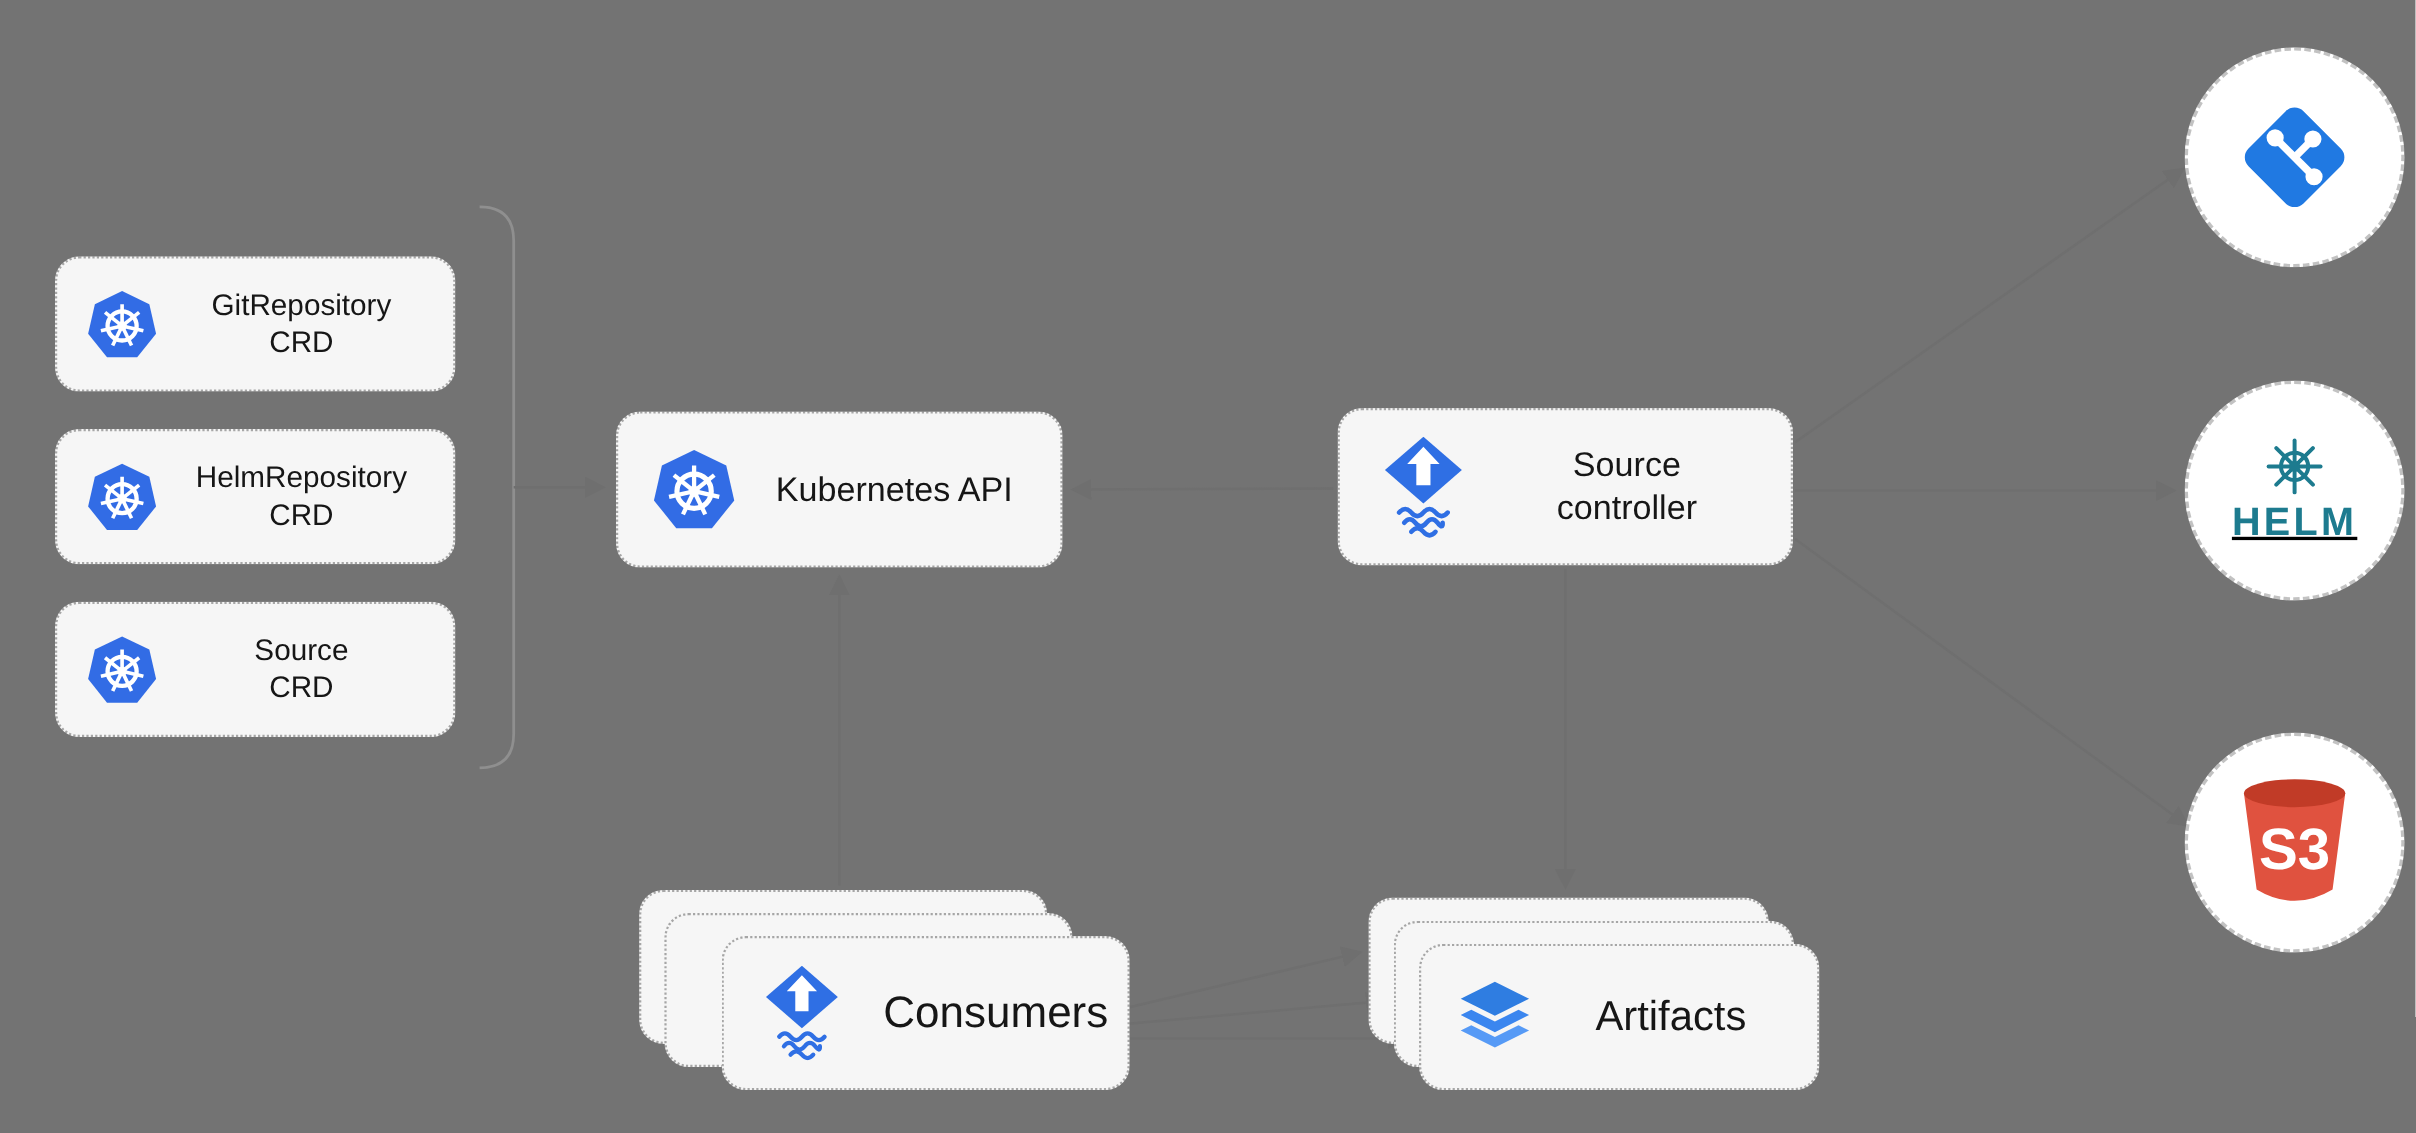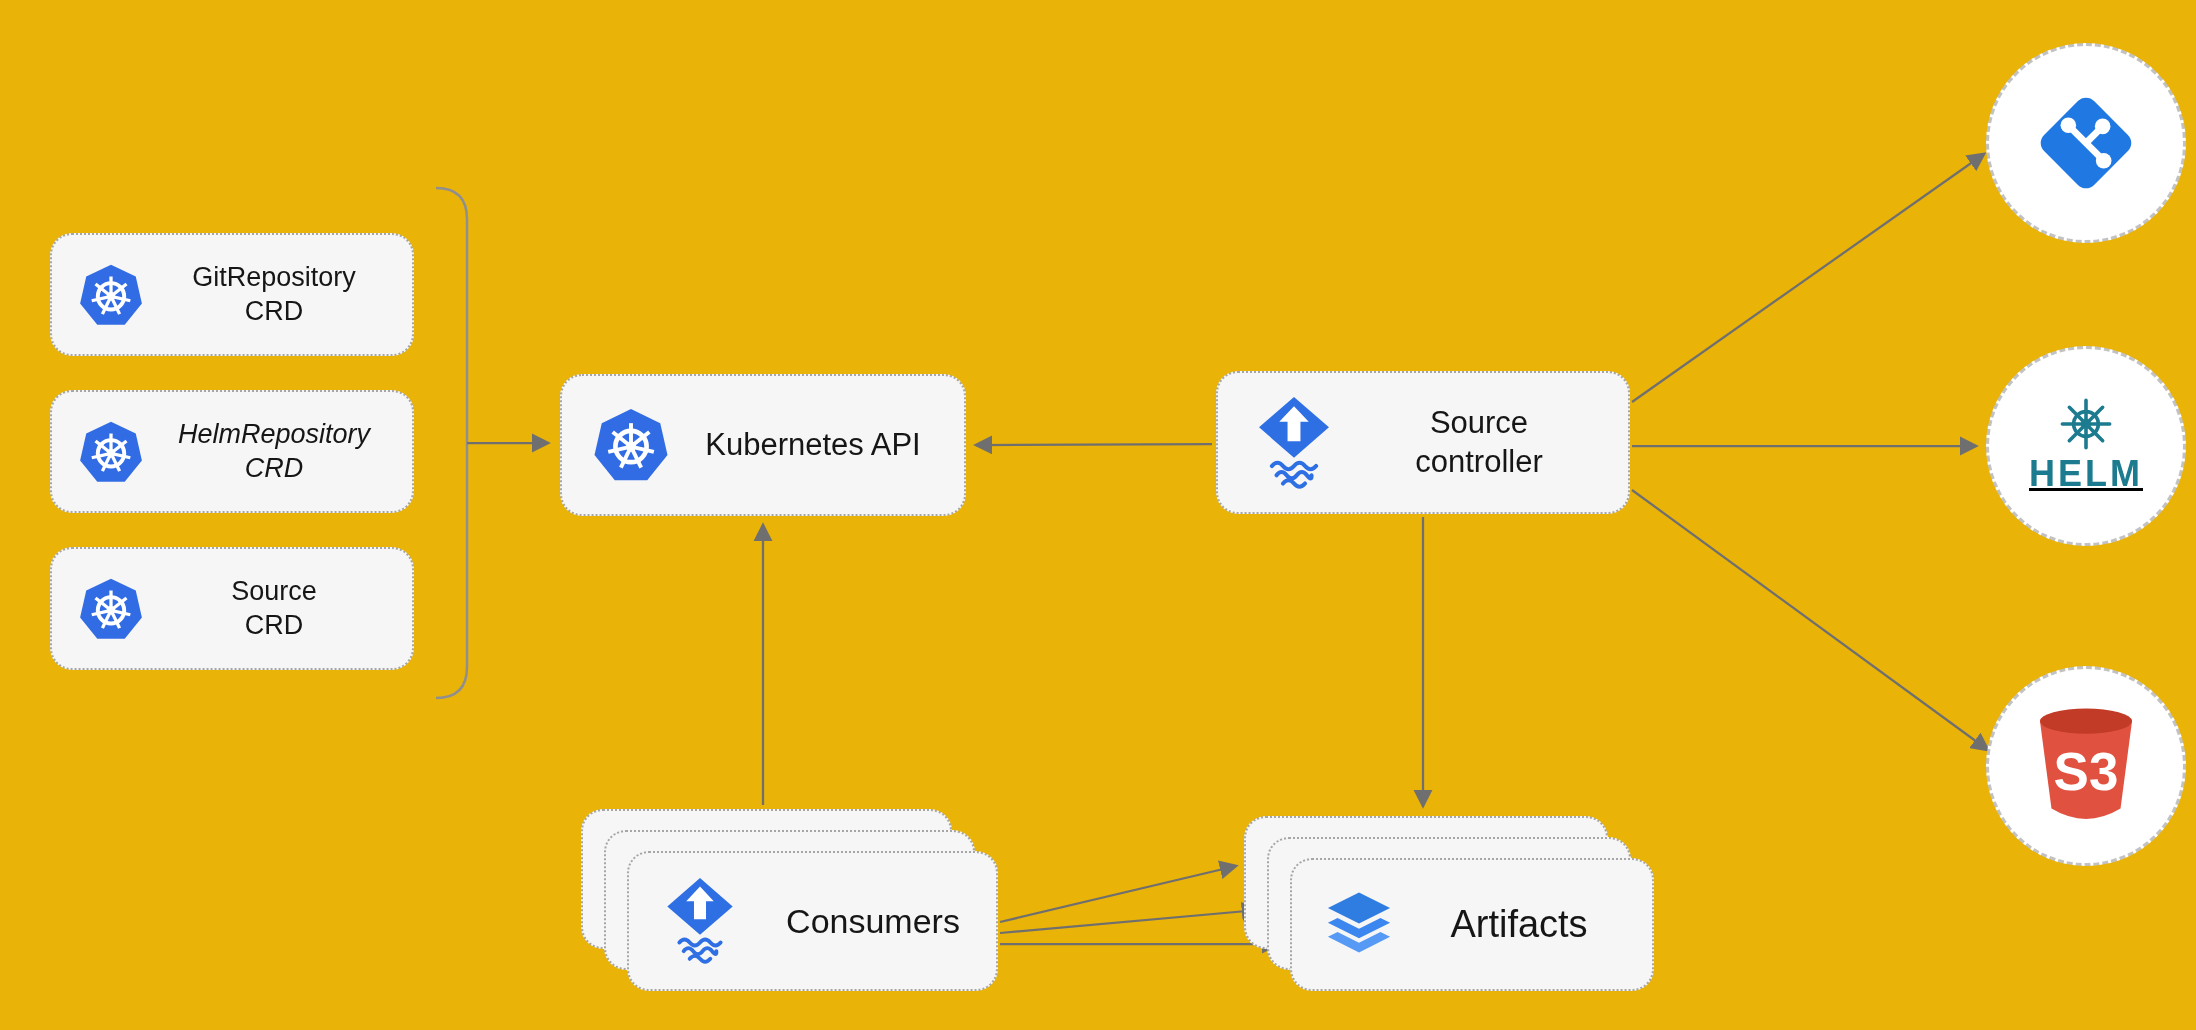--- a/index.html
+++ b/index.html
@@ -1,36 +1,36 @@
 <!DOCTYPE html>
 <html><head>
 <meta charset="utf-8">
 <style>
   html,body{margin:0;padding:0;background:#ffffff;}
   body{font-family:"Liberation Sans","DejaVu Sans",sans-serif;}
-  #canvas{position:relative;width:2196px;height:1030px;background:#eab308;overflow:hidden;}
+  #canvas{position:relative;width:2196px;height:1030px;background:#737373;overflow:hidden;}
 
   
   .node{
     position:absolute;
     background:#f6f6f6;
     border:2px dotted #a6a6a6;
     border-radius:22px;
     display:flex;
     align-items:center;
     box-sizing:border-box;
     color:#161616;
   }
   .node .label{flex:1;text-align:center;line-height:1.25;}
   .node .icon{flex:0 0 auto;display:flex;align-items:center;justify-content:center;}
 
   
   .crd{left:50px;width:364px;height:123px;padding:0 22px 0 26px;gap:14px;font-size:27px;}
   #crd-git{top:233px;}
-  #crd-helm{top:390px;font-style:italic;}
+  #crd-helm{top:390px;}
   #crd-bucket{top:547px;}
   .crd .icon svg{width:66px;height:66px;}
 
   
   #kubernetes-api{left:560px;top:374px;width:406px;height:142px;padding:0 26px 0 30px;gap:18px;font-size:31px;}
   #kubernetes-api .icon svg{width:78px;height:78px;}
 
   
   #source-controller{left:1216px;top:371px;width:414px;height:143px;padding:0 26px 0 30px;gap:16px;font-size:31px;}
   #source-controller .icon svg{width:92px;height:92px;}
@@ -38,21 +38,21 @@
   
   .stack-layer{
     position:absolute;
     background:#f6f6f6;
     border:2px dotted #a6a6a6;
     border-radius:22px;
     box-sizing:border-box;
   }
 
   
-  #consumers{left:627px;top:851px;width:371px;height:140px;padding:0 24px 0 28px;gap:31px;font-size:34px;}
+  #consumers{left:656px;top:851px;width:371px;height:140px;padding:0 24px 0 28px;gap:31px;font-size:40px;}
   #consumers .icon svg{width:86px;height:86px;}
   #consumers-layer-1{left:604px;top:830px;width:371px;height:140px;}
   #consumers-layer-2{left:581px;top:809px;width:371px;height:140px;}
 
   
   #artifacts{left:1290px;top:858px;width:364px;height:133px;padding:0 26px 0 30px;gap:16px;font-size:38px;}
   #artifacts .icon svg{width:74px;height:74px;}
   #artifacts-layer-1{left:1267px;top:837px;width:364px;height:133px;}
   #artifacts-layer-2{left:1244px;top:816px;width:364px;height:133px;}
 

